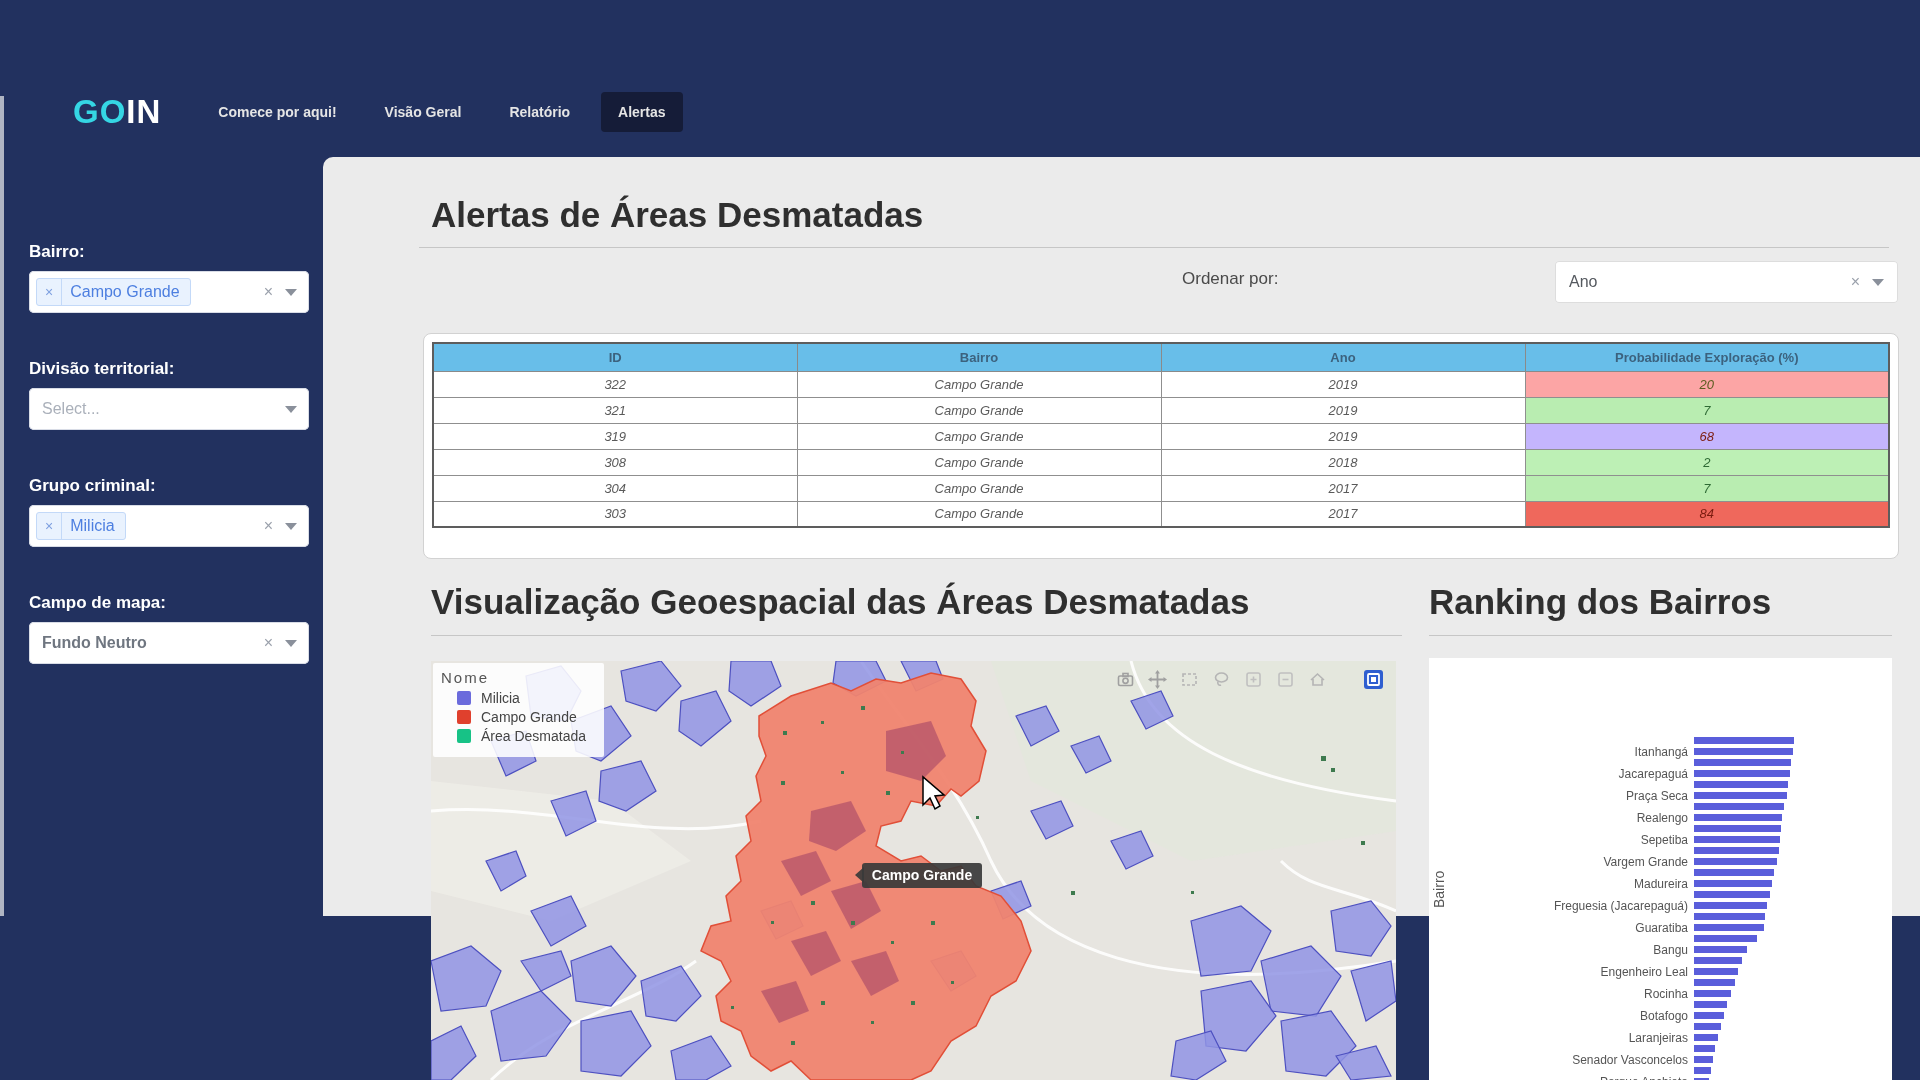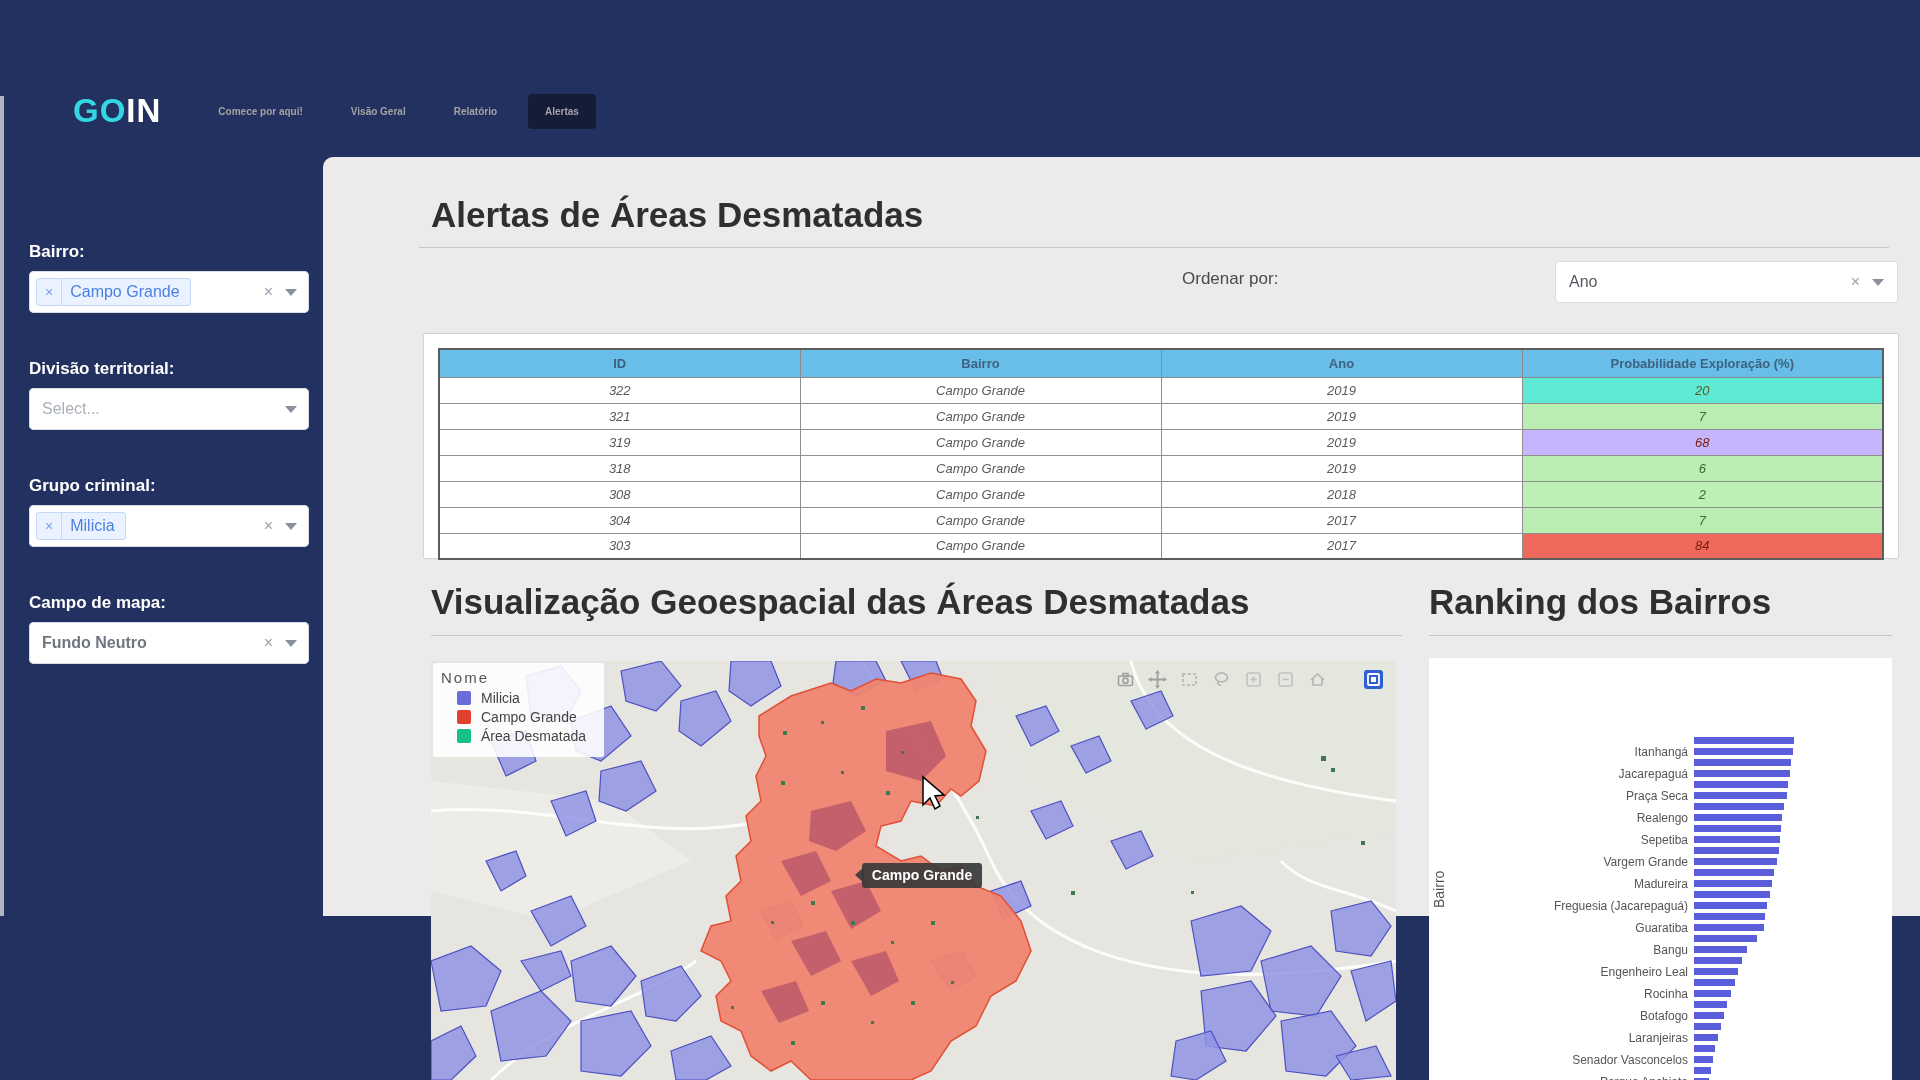--- a/index.html
+++ b/index.html
@@ -11,21 +11,21 @@
   .edge-strip { position:absolute; left:0; top:96px; bottom:0; width:4px;
     background:#c9cdd5; opacity:.85; }
 
   
   .topnav { position:absolute; left:0; top:0; right:0; height:157px; }
   .topnav-inner { position:absolute; left:73px; top:92px; display:flex; align-items:center; }
   .logo { font-size:33px; font-weight:800; letter-spacing:1px; }
   .logo .go { color:#35d6e4; }
   .logo .in { color:#ffffff; }
   .nav-items { display:flex; align-items:center; margin-left:40px; gap:14px; }
-  .nav-item { color:#a3a3a3; font-size:10px; font-weight:700; padding:12px 17px;
+  .nav-item { color:#e5e5e5; font-size:14px; font-weight:700; padding:12px 17px;
     border-radius:4px; cursor:pointer; white-space:nowrap; }
   .nav-item.active { background:#151c38; }
 
   
   .sidebar { position:absolute; left:0; top:157px; width:323px; bottom:0; padding:85px 0 0 29px; }
   .filter-label { color:#ffffff; font-size:17px; font-weight:700; margin-bottom:9px; }
   .select-box { width:280px; height:42px; background:#ffffff; border-radius:5px;
     display:flex; align-items:center; padding:0 12px 0 7px; margin-bottom:46px;
     box-shadow:0 0 0 1px #d8dce6 inset; }
   .tag { display:flex; align-items:stretch; background:#e9f2fe; border:1px solid #c3d9f8;
@@ -47,21 +47,21 @@
   .divider { position:absolute; height:1px; background:#c6c6c6; }
   .div-main { left:96px; top:90px; width:1470px; }
   .sort-label { position:absolute; left:859px; top:112px; font-size:17px; color:#4a4a4a; }
   .sort-box { position:absolute; left:1232px; top:104px; width:343px; height:42px; background:#fff;
     border-radius:4px; display:flex; align-items:center; padding:0 14px;
     box-shadow:0 0 0 1px #dddddd inset; }
   .sort-value { color:#55595f; font-size:16px; }
 
   
   .table-card { position:absolute; left:100px; top:176px; width:1476px; height:226px;
-    background:#ffffff; border-radius:2px; border:1px solid #d2d2d2; padding:14px; }
+    background:#ffffff; border-radius:8px; border:1px solid #d2d2d2; padding:8px; }
   table.alert-table { width:100%; border-collapse:collapse; table-layout:fixed; font-size:13px; }
   table.alert-table th { background:#68bee9; color:#3c627e; font-weight:700; height:28px;
     border:1px solid #8a8a8a; }
   table.alert-table td { height:26px; text-align:center; color:#5a5a5a;
     border:1px solid #8f8f8f; background:#fff;font-style:italic; }
   table.alert-table { border:2px solid #5d5d5d; }
 
   
   .section-title { position:absolute; font-size:35px; font-weight:700; color:#2f2f2f; }
   .map-title { left:108px; top:425px; }
@@ -176,39 +176,33 @@
               <th>Bairro</th>
               <th>Ano</th>
               <th>Probabilidade Exploração (%)</th>
             </tr>
           </thead>
         <tbody id="table-body">
             <tr>
               <td>322</td>
               <td>Campo Grande</td>
               <td>2019</td>
-              <td style="background: #5eead4; color: rgb(92, 92, 32);">20</td>
+              <td style="background: #fca5a5; color: rgb(92, 92, 32);">20</td>
             </tr>
             <tr>
               <td>321</td>
               <td>Campo Grande</td>
               <td>2019</td>
               <td style="background: rgb(185, 237, 177); color: rgb(47, 107, 53);">7</td>
             </tr>
             <tr>
               <td>319</td>
               <td>Campo Grande</td>
               <td>2019</td>
               <td style="background: #c4b5fd; color: rgb(124, 28, 16);">68</td>
-            </tr>
-            <tr>
-              <td>318</td>
-              <td>Campo Grande</td>
-              <td>2019</td>
-              <td style="background: rgb(186, 238, 178); color: rgb(47, 107, 53);">6</td>
             </tr>
             <tr>
               <td>308</td>
               <td>Campo Grande</td>
               <td>2018</td>
               <td style="background: rgb(189, 240, 181); color: rgb(47, 107, 53);">2</td>
             </tr>
             <tr>
               <td>304</td>
               <td>Campo Grande</td>

